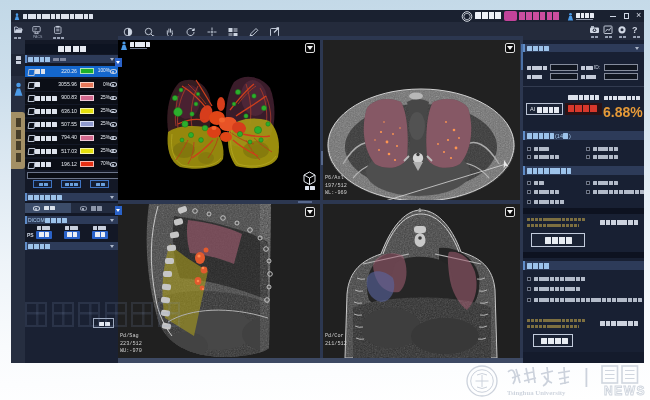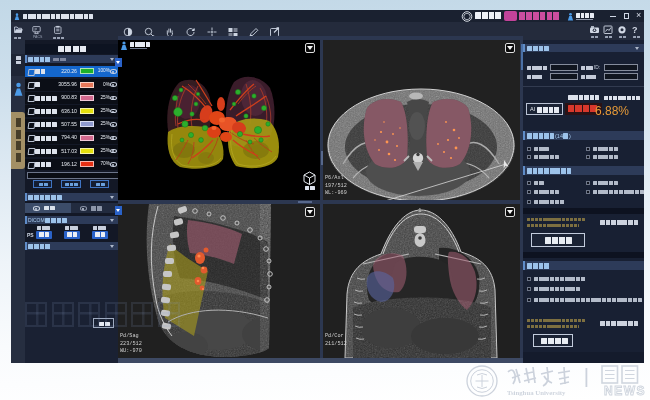--- a/index.html
+++ b/index.html
@@ -604,21 +604,21 @@
 
       <div class="z" style="left:45px;top:55px;width:31px;height:5px;--p:5.4px;--c:#dde2ec"></div>
       <div class="z" style="left:81px;top:55.5px;width:36px;height:4.2px;--p:4.6px;--c:#dde2ec"></div>
       <div class="abs" style="left:3px;top:63px;width:37px;height:12px;border:1px solid #b9c2d4;background:#1b2335;box-sizing:border-box">
         <span class="num" style="left:3px;top:3px;font-size:5.5px">AI</span>
         <div class="z" style="left:10px;top:3px;width:23px;height:5.5px;--p:5.8px;--c:#e6eaf2"></div>
       </div>
       <div class="abs" style="left:42px;top:63px;width:37px;height:12px;background:#2a1216">
         <div class="z" style="left:3px;top:2px;width:29px;height:6.5px;--p:7.5px;--c:#d8382c"></div>
       </div>
-      <div class="num" style="left:72px;top:65px;font-size:12px;color:#e69a38;font-weight:normal">6.88%</div>
+      <div class="num" style="left:80px;top:65px;font-size:14px;color:#e69a38;font-weight:bold">6.88%</div>
 
       <div class="hdr" style="top:91px;height:9px"></div>
       <div class="z" style="left:4px;top:93px;width:27px;height:5.5px;--p:5.8px;--c:#9cc2ea"></div>
       <div class="num" style="left:32px;top:93.5px;font-size:5.5px;color:#a9cdf1">(14</div>
       <div class="z" style="left:40px;top:93px;width:5px;height:5.5px;--p:5.8px;--c:#9cc2ea"></div>
       <div class="num" style="left:46px;top:93.5px;font-size:5.5px;color:#a9cdf1">)</div>
       <div class="cb" style="left:4px;top:106.5px"></div>
         <div class="z" style="left:11px;top:106.5px;width:15px;height:4px;--p:5.2px;--c:#b3bbc9"></div>
       <div class="cb" style="left:63px;top:106.5px"></div>
         <div class="z" style="left:70px;top:106.5px;width:25px;height:4px;--p:5.2px;--c:#b3bbc9"></div>

